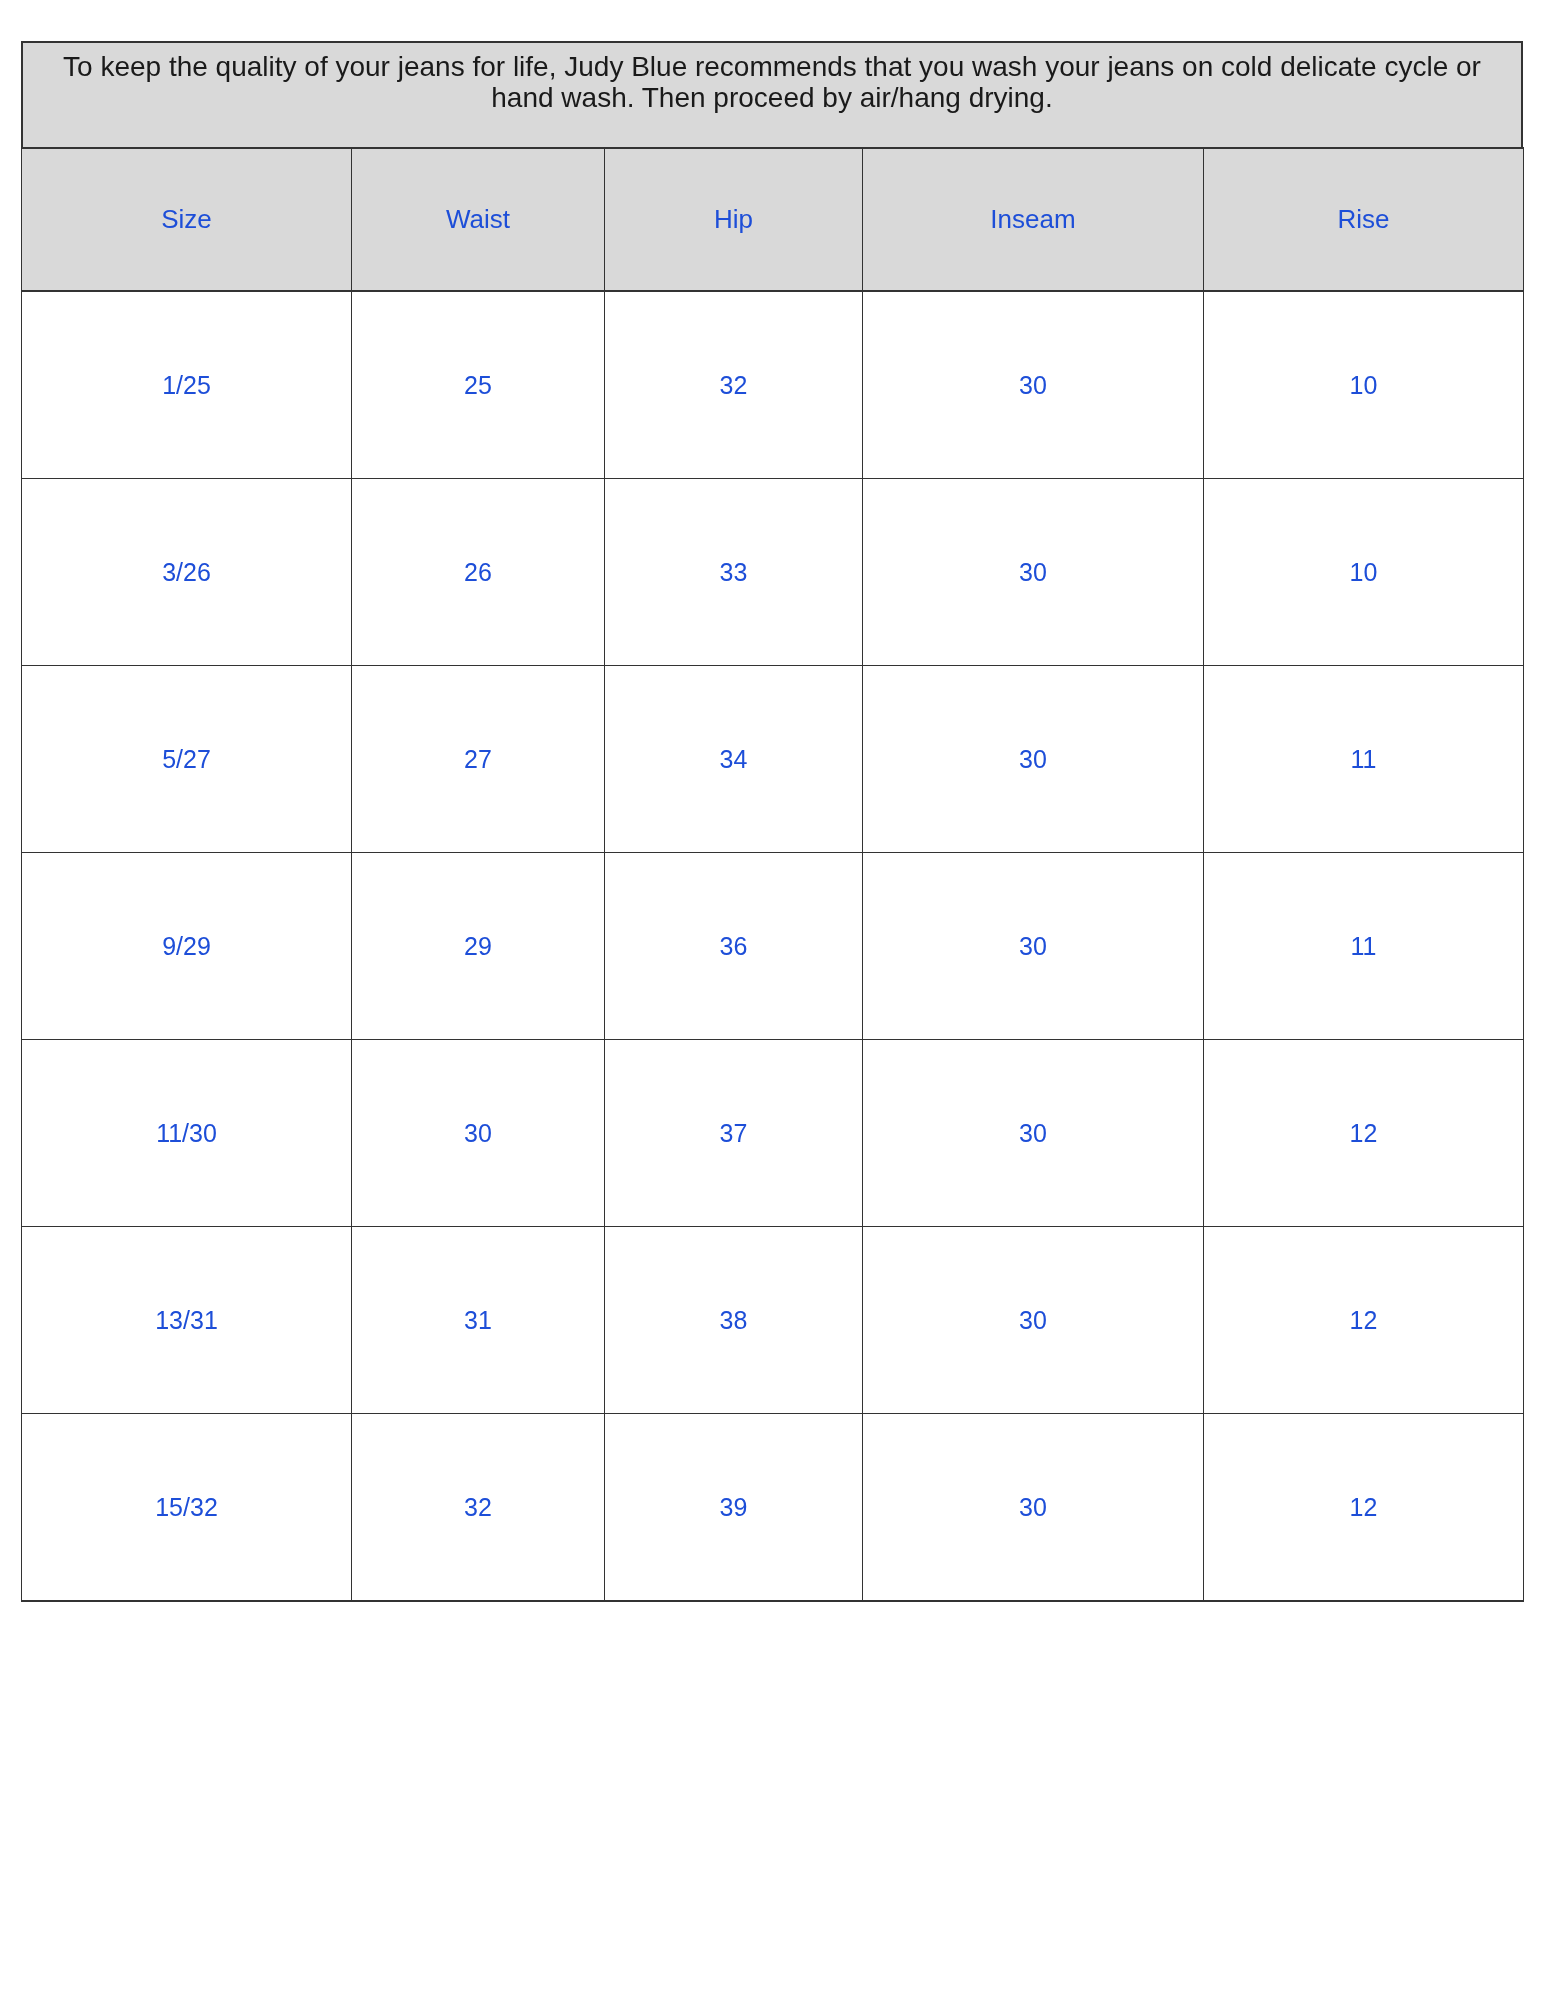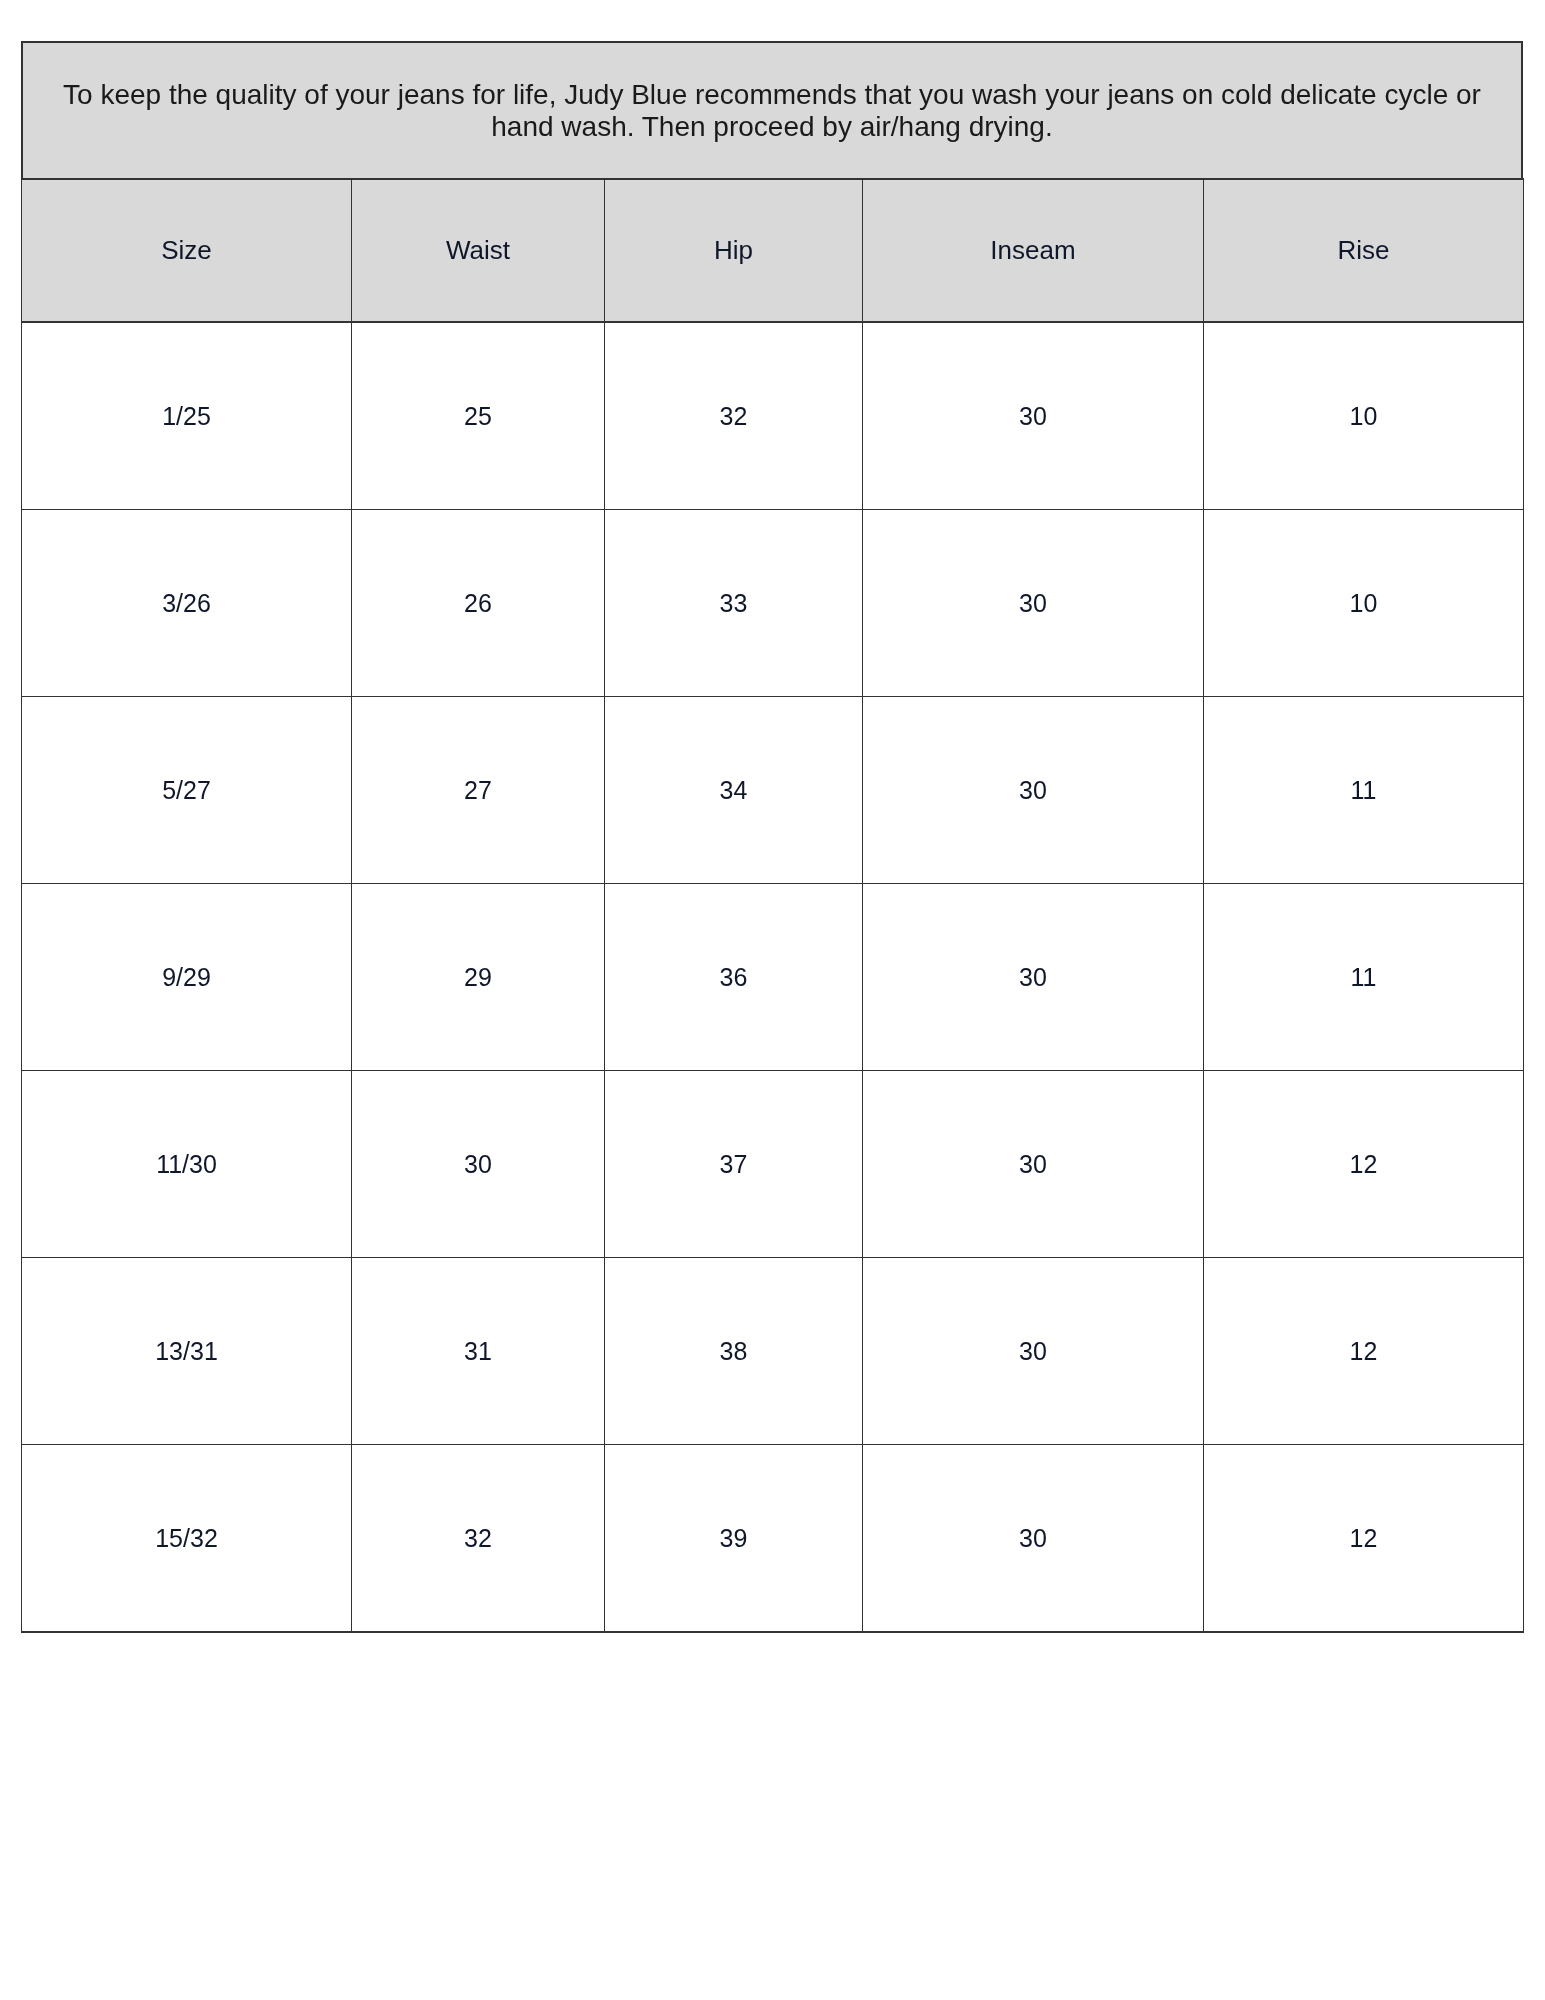--- a/index.html
+++ b/index.html
@@ -24,46 +24,45 @@
     left: 21px;
     top: 41px;
     width: 1502px;
   }
   .care-banner {
     box-sizing: border-box;
     width: 100%;
     background: #d9d9d9;
     border: 2px solid #333333;
     border-bottom: none;
-    height: 137px;
+    height: 106px;
     display: flex;
-    align-items: center;
     justify-content: center;
-    padding: 0 14px;
+    padding: 8px 14px;
   }
   .care-banner-text {
     font-size: 28px;
     line-height: 1.12;
     color: #1a1a1a;
     text-align: center;
     font-weight: 400;
     max-width: 1420px;
   }
   table.size-table {
     width: 100%;
     border-collapse: collapse;
     table-layout: fixed;
     background: #ffffff;
   }
   table.size-table th,
   table.size-table td {
     border: 1px solid #333333;
     text-align: center;
     vertical-align: middle;
-    color: #0f172a;
+    color: #1d4ed8;
     font-weight: 400;
     padding: 0;
   }
   table.size-table thead th {
     background: #d9d9d9;
     height: 141px;
     font-size: 26px;
     border-top: 2px solid #333333;
     border-bottom: 2px solid #333333;
   }

